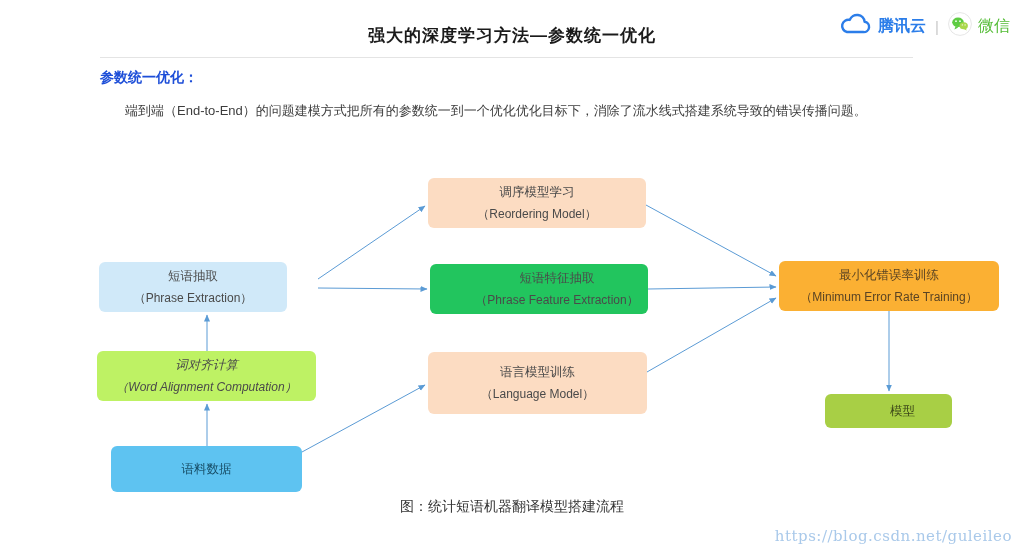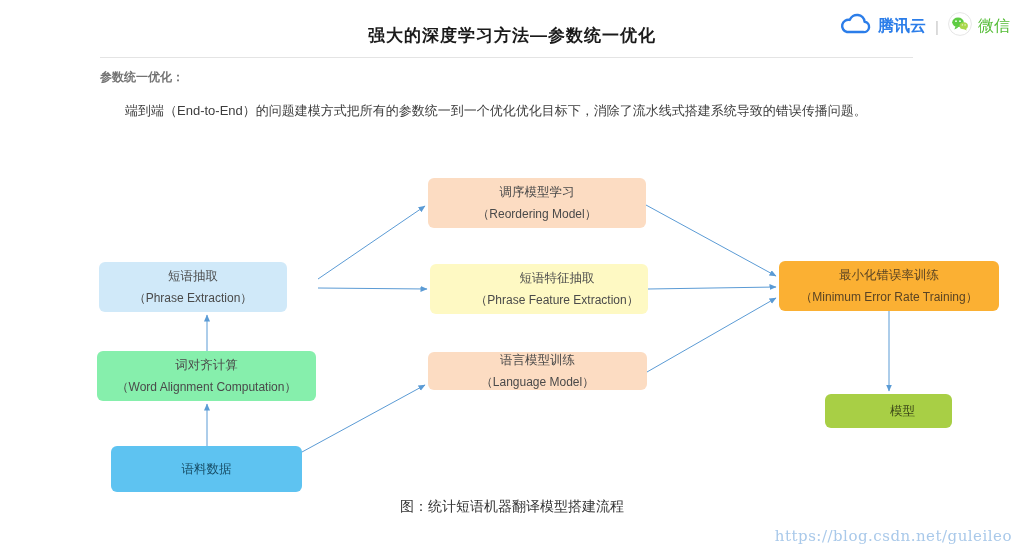--- a/index.html
+++ b/index.html
@@ -10,42 +10,42 @@
   }
   .title {
     position:absolute; top:24px; left:0; right:0; text-align:center;
     font-size:17px; font-weight:700; color:#1a1a1a; letter-spacing:1px;
   }
   .brand { position:absolute; top:12px; right:14px; display:flex; align-items:center; gap:6px; }
   .tc-label { font-size:16px; font-weight:700; color:#2b7de9; }
   .sep { color:#c9c9c9; font-size:15px; margin:0 3px; }
   .wx-label { font-size:16px; color:#53bc35; }
   .divider { position:absolute; top:57px; left:100px; width:813px; height:1px; background:#e4e4e4; }
-  .heading { position:absolute; top:69px; left:100px; font-size:12px; font-weight:700; color:#737373; }
+  .heading { position:absolute; top:69px; left:100px; font-size:14px; font-weight:700; color:#1d4ed8; }
   .para { position:absolute; top:101px; left:125px; width:790px; font-size:13px; color:#3d3d3d; line-height:1.5; }
   .caption { position:absolute; top:498px; left:0; right:0; text-align:center; font-size:14px; color:#333333; }
   .watermark {
     position:absolute; top:527px; right:12px;
     font-family:"DejaVu Serif",serif; font-size:15px; color:#a9c9ea; letter-spacing:0.5px;
   }
   .edges { position:absolute; left:0; top:0; z-index:1; }
   .edge-line { stroke-width:1; }
   .node {
     position:absolute; z-index:2; border-radius:6px;
     display:flex; flex-direction:column; align-items:center; justify-content:center;
     gap:5px; font-size:12px; color:#4a4a4a; text-align:center;
   }
   .node .nl1 { font-size:12.5px; }
   .node .nl2 { font-size:12px; }
   .n-reorder { left:428px; top:178px; width:218px; height:50px; }
   .n-pe      { left:99px;  top:262px; width:188px; height:50px; }
   .n-pfe     { left:430px; top:264px; width:218px; height:50px; }
   .n-mert    { left:779px; top:261px; width:220px; height:50px; color:#5b4423; }
   .n-wa      { left:97px;  top:351px; width:219px; height:50px; }
-  .n-lm      { left:428px; top:352px; width:219px; height:38px; }
+  .n-lm      { left:428px; top:352px; width:219px; height:62px; }
   .n-model   { left:825px; top:394px; width:127px; height:34px; color:#3e4a1a;padding-left:28px; }
   .n-corpus  { left:111px; top:446px; width:191px; height:46px; color:#174d66; }
 </style>
 </head>
 <body>
 
 <div class="page">
 
   <div class="title">强大的深度学习方法—参数统一优化</div>
 
@@ -98,31 +98,31 @@
   <div class="node n-reorder" style="background: rgb(252, 220, 194);">
     <div class="nl1">调序模型学习</div>
     <div class="nl2">（Reordering Model）</div>
   </div>
 
   <div class="node n-pe" style="background: rgb(208, 233, 249);">
     <div class="nl1">短语抽取</div>
     <div class="nl2">（Phrase Extraction）</div>
   </div>
 
-  <div class="node n-pfe" style="background: #fef9c3; padding-left: 36px;">
+  <div class="node n-pfe" style="background: #22c55e; padding-left: 36px;">
     <div class="nl1">短语特征抽取</div>
     <div class="nl2">（Phrase Feature Extraction）</div>
   </div>
 
   <div class="node n-mert" style="background: rgb(251, 176, 51);">
     <div class="nl1">最小化错误率训练</div>
     <div class="nl2">（Minimum Error Rate Training）</div>
   </div>
 
-  <div class="node n-wa" style="background: #86efac;">
+  <div class="node n-wa" style="background: #bef264; font-style: italic;">
     <div class="nl1">词对齐计算</div>
     <div class="nl2">（Word Alignment Computation）</div>
   </div>
 
   <div class="node n-lm" style="background: rgb(252, 220, 194);">
     <div class="nl1">语言模型训练</div>
     <div class="nl2">（Language Model）</div>
   </div>
 
   <div class="node n-model" style="background: rgb(168, 207, 69);">

